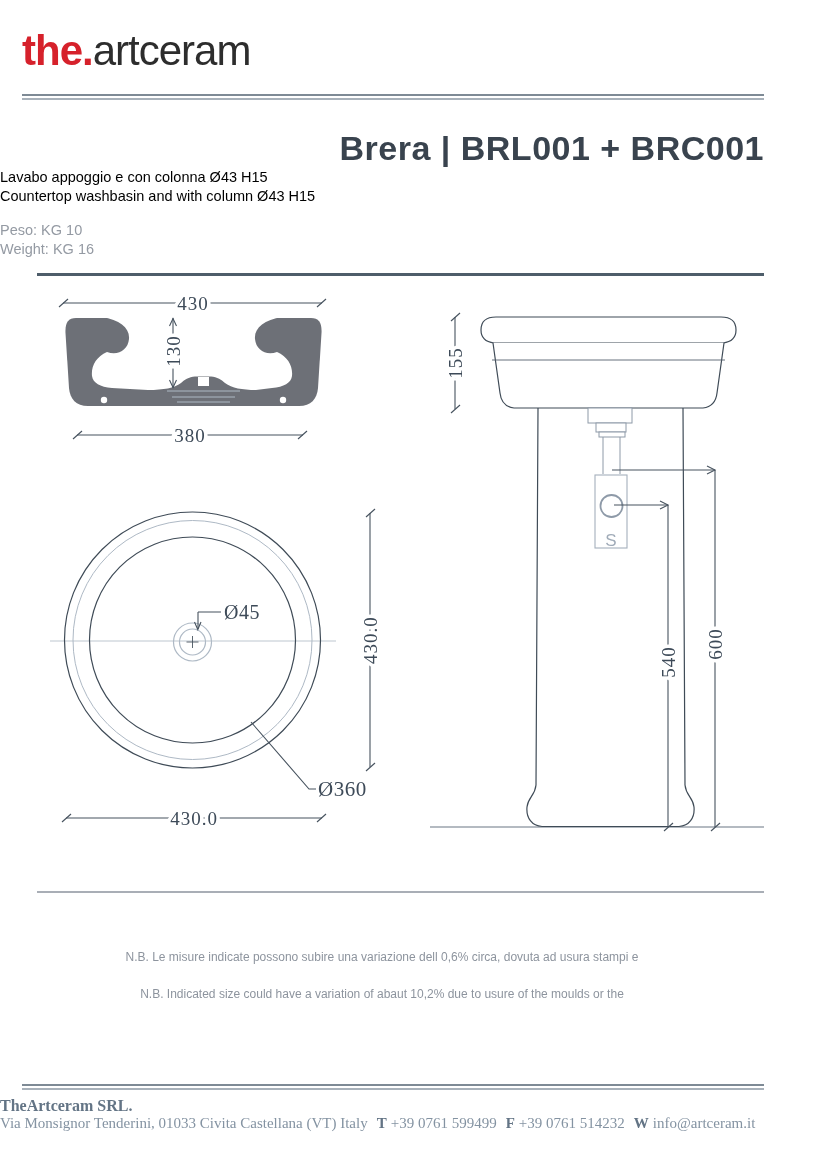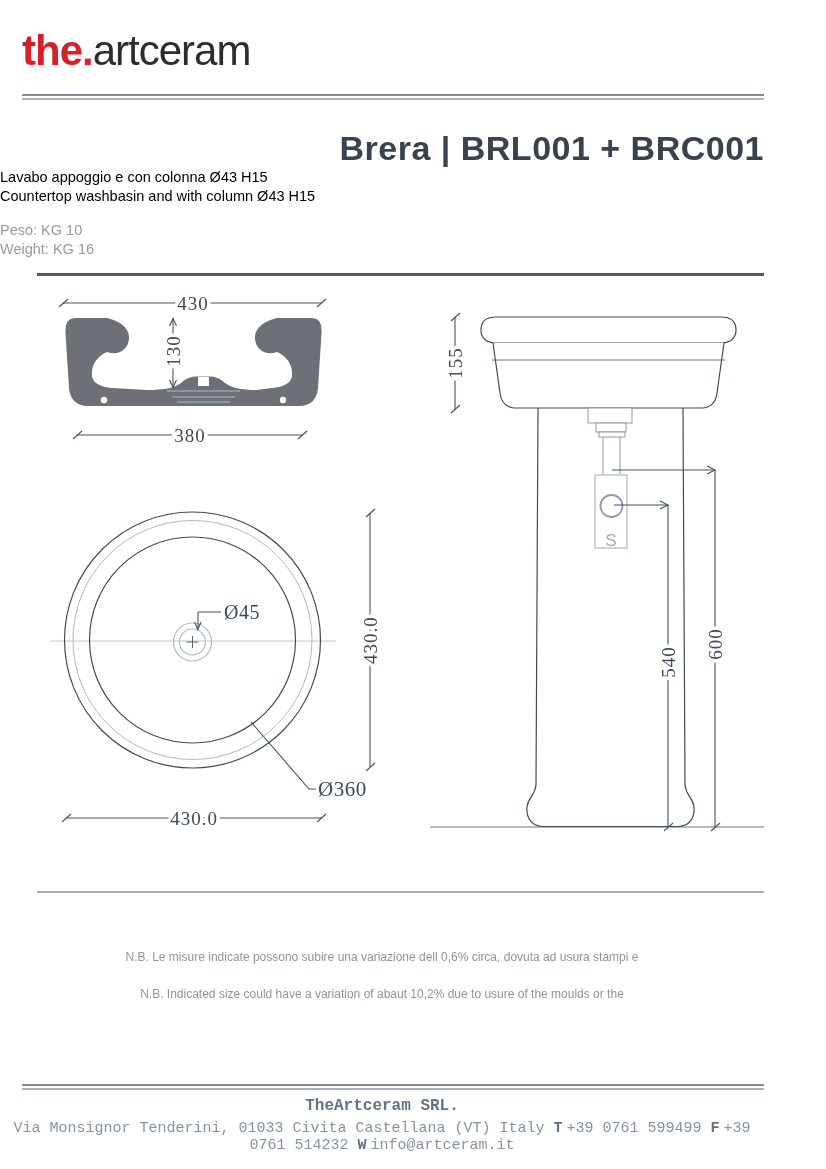--- a/index.html
+++ b/index.html
@@ -16,23 +16,23 @@
   .subtitles{position:absolute;left:0;right:0;top:168px;font-size:14.5px;line-height:18.5px;color:#000000;}
   .weights{position:absolute;left:0;right:0;top:221px;font-size:14.5px;line-height:18.5px;color:#949aa3;}
   .rule-dark{position:absolute;left:37px;width:752px;height:3px;background:#4e5d6a;top:273px;}
   .rule-light{position:absolute;left:37px;width:752px;height:2px;background:#a9aeb6;top:891px;}
   
   .drawings{position:absolute;left:0;top:280px;}
   
   .notes{position:absolute;left:0;right:0;top:948px;text-align:center;font-size:12px;line-height:18.5px;color:#8d949e;}
   .notes .gap{height:18px;}
   
-  .footer{position:absolute;left:0;right:0;top:1097px;text-align:center;font-family:Liberation Mono, monospace;color:#8493a2;}
+  .footer{position:absolute;left:0;right:0;top:1097px;font-family:Liberation Serif, serif;color:#8493a2;}
   .footer .company{font-size:16px;font-weight:700;color:#637485;}
-  .footer .address-line{margin-top:5px;font-size:15px;}
+  .footer .address-line{font-size:15px;}
   .footer .contact-label{font-weight:700;color:#637485;margin-left:9px;margin-right:4px;}
   svg text{font-family:"Liberation Serif",serif;fill:#3d4a58;}
   .dim{font-size:19px;letter-spacing:1px;paint-order:stroke;stroke:#ffffff;stroke-width:7px;}
   .dia{font-size:20px;letter-spacing:.5px;}
   .s-label{font-family:"Liberation Sans",sans-serif;font-size:17px;fill:#a0abb8;letter-spacing:1px;}
 </style>
 </head>
 <body>
 
 <div class="page">

